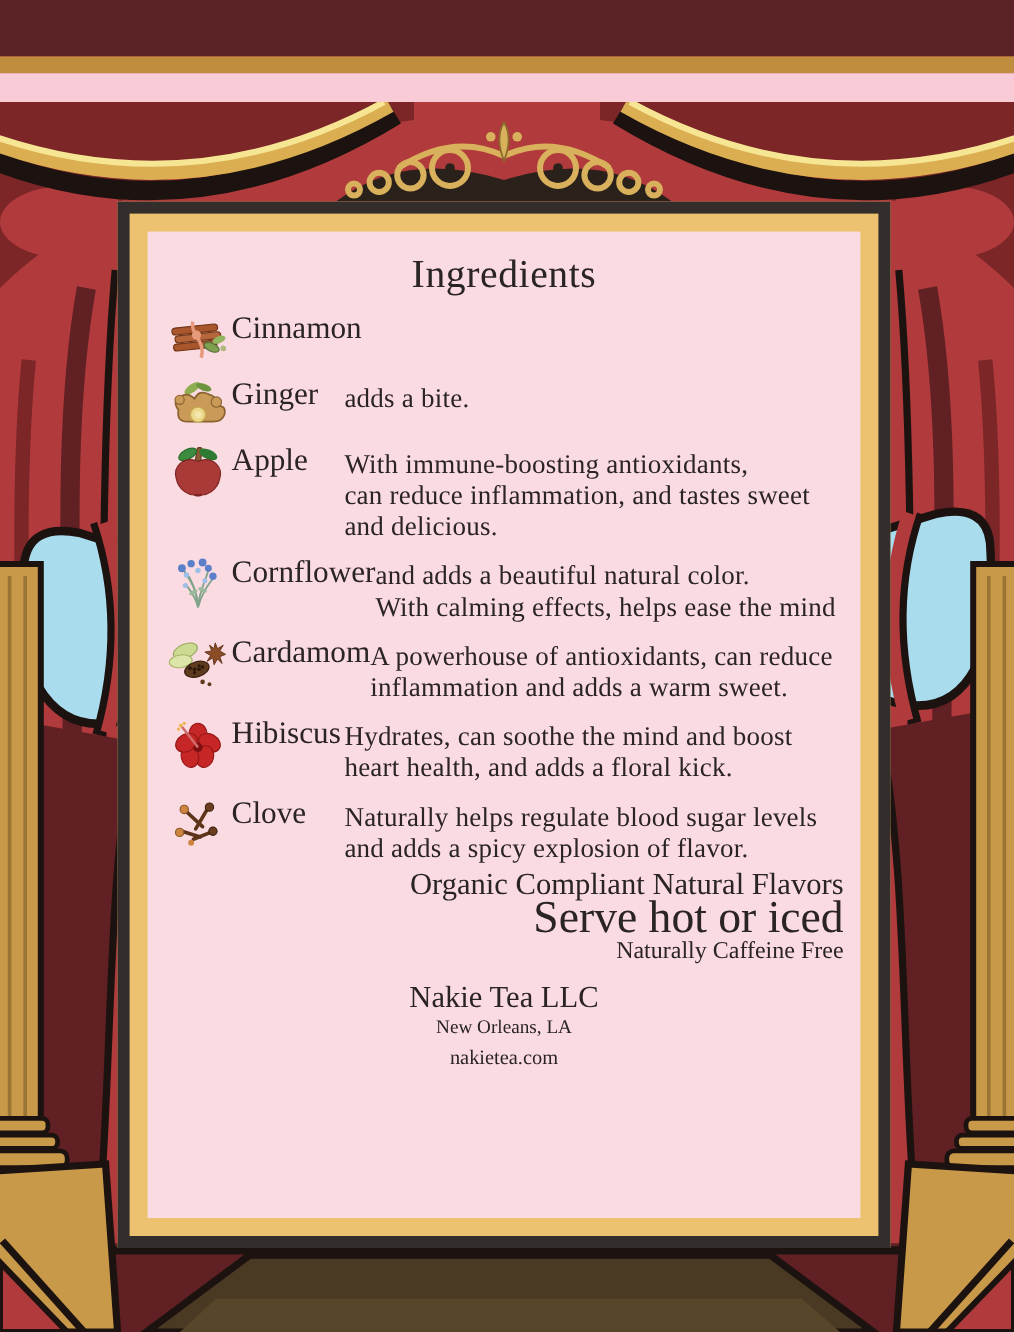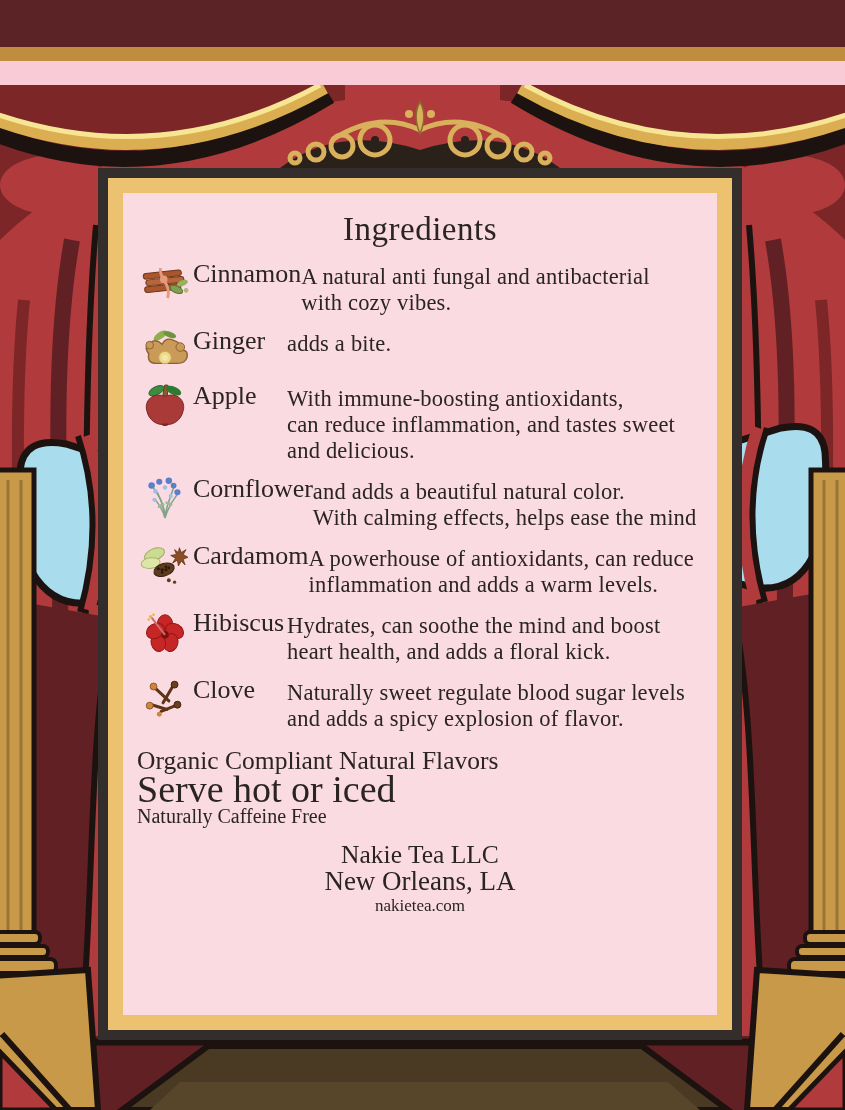--- a/index.html
+++ b/index.html
@@ -35,27 +35,27 @@
                padding:0 14px;color:var(--text-dark);overflow:hidden;}
   .panel-title{margin:0;padding-top:18px;text-align:center;font-size:33px;font-weight:normal;
                letter-spacing:.5px;color:var(--text-dark);}
   .rows{margin-top:12px;display:flex;flex-direction:column;gap:11px;}
   .row{display:flex;align-items:flex-start;}
   .ing-col{flex:0 0 150px;display:flex;flex-direction:row;align-items:flex-start;}
   .ing-col svg{display:block;height:44px;}
   .ing-name{font-size:26px;line-height:27px;white-space:nowrap;}
   .desc{padding-top:4px;font-size:22.5px;line-height:26px;letter-spacing:.2px;}
   .desc span{display:block;white-space:nowrap;}
-  .notes{margin-top:16px;text-align:left;}
+  .notes{margin-top:4px;text-align:right;}
   .note-1{font-size:25.5px;line-height:26px;}
   .note-2{font-size:38px;line-height:30px;}
   .note-3{font-size:20px;line-height:25px;}
   .company{margin-top:13px;text-align:center;}
   .co-name{font-size:25.5px;line-height:26px;}
-  .co-loc{font-size:27px;line-height:26px;}
+  .co-loc{font-size:16px;line-height:26px;}
   .co-web{font-size:17px;line-height:24px;}
 </style>
 </head>
 <body>
 
 <div class="stage">
 
   <svg class="backdrop" width="845" height="1110" viewBox="0 0 845 1110" aria-hidden="true">
     <rect x="0" y="85" width="845" height="1025" class="f-red"></rect>
 
@@ -165,24 +165,20 @@
                   <rect x="5" y="26" width="38" height="6" rx="3" fill="#a9562c" stroke="#713618"></rect>
                   <path d="M24,8 C20,18 34,26 28,40" fill="none" stroke="#e79a7b" stroke-width="3"></path>
                   <circle cx="26" cy="20" r="4" fill="#e79a7b"></circle>
                   <ellipse cx="38" cy="32" rx="7" ry="3.5" transform="rotate(30 38 32)" fill="#7fa04f" stroke="#55703a" stroke-width="1"></ellipse>
                   <ellipse cx="45" cy="26" rx="6" ry="3" transform="rotate(-15 45 26)" fill="#93b45f"></ellipse>
                   <circle cx="48" cy="34" r="2.5" fill="#b0b87e"></circle>
                 </g>
               </svg>
               <div class="ing-name">Cinnamon</div>
             </div>
-            <div class="desc">
-              <span>A natural anti fungal and antibacterial</span>
-              <span>with cozy vibes.</span>
-            </div>
           </div>
 
           <div class="row">
             <div class="ing-col">
               <svg width="56" height="44" viewBox="0 0 54 46">
                 <ellipse cx="22" cy="9" rx="8" ry="3.5" transform="rotate(-35 22 9)" fill="#8fae4f"></ellipse>
                 <ellipse cx="32" cy="8" rx="7" ry="3" transform="rotate(20 32 8)" fill="#6f9440"></ellipse>
                 <path d="M10,28 q-6,-8 2,-12 q6,-4 12,2 q4,-8 12,-4 q8,2 8,10 q8,0 6,8 q-2,6 -10,6 l-22,0 q-10,0 -8,-10 Z" fill="#c99a58" stroke="#8a6331" stroke-width="1.5"></path>
                 <circle cx="11" cy="19" r="4" fill="#c99a58" stroke="#8a6331"></circle>
                 <circle cx="43" cy="21" r="4.5" fill="#c99a58" stroke="#8a6331"></circle>
@@ -263,21 +259,21 @@
                   <circle cx="24" cy="32" r="1.4"></circle>
                     <circle cx="28" cy="26" r="1.4"></circle>
                 </g>
                 <circle cx="31" cy="40" r="2" fill="#5e3a1e"></circle>
                 <circle cx="37" cy="42" r="1.7" fill="#5e3a1e"></circle>
               </svg>
               <div class="ing-name">Cardamom</div>
             </div>
             <div class="desc">
               <span>A powerhouse of antioxidants, can reduce</span>
-              <span>inflammation and adds a warm levels.</span>
+              <span>inflammation and adds a warm sweet.</span>
             </div>
           </div>
 
           <div class="row">
             <div class="ing-col">
               <svg width="56" height="46" viewBox="0 0 54 46">
                 <g fill="#c62625" stroke="#951717">
                   <ellipse cx="27" cy="16" rx="8" ry="10"></ellipse>
                   <ellipse cx="37" cy="23" rx="10" ry="7.5" transform="rotate(30 37 23)"></ellipse>
                   <ellipse cx="33" cy="35" rx="9.5" ry="7.5" transform="rotate(105 33 35)"></ellipse>
@@ -309,21 +305,21 @@
                 </g>
                 <circle cx="15" cy="11" r="3.6" fill="#cd853f" stroke="#8a5524"></circle>
                 <circle cx="37" cy="9" r="3.6" fill="#6b3e20" stroke="#3f220f"></circle>
                 <circle cx="11" cy="31" r="3.6" fill="#cd853f" stroke="#8a5524"></circle>
                 <circle cx="40" cy="30" r="3.6" fill="#6b3e20" stroke="#3f220f"></circle>
                 <circle cx="21" cy="40" r="2.6" fill="#cd853f"></circle>
               </svg>
               <div class="ing-name">Clove</div>
             </div>
             <div class="desc">
-              <span>Naturally sweet regulate blood sugar levels</span>
+              <span>Naturally helps regulate blood sugar levels</span>
               <span>and adds a spicy explosion of flavor.</span>
             </div>
           </div>
 
         </div>
 
         <div class="notes">
           <div class="note-1">Organic Compliant Natural Flavors</div>
           <div class="note-2">Serve hot or iced</div>
           <div class="note-3">Naturally Caffeine Free</div>

